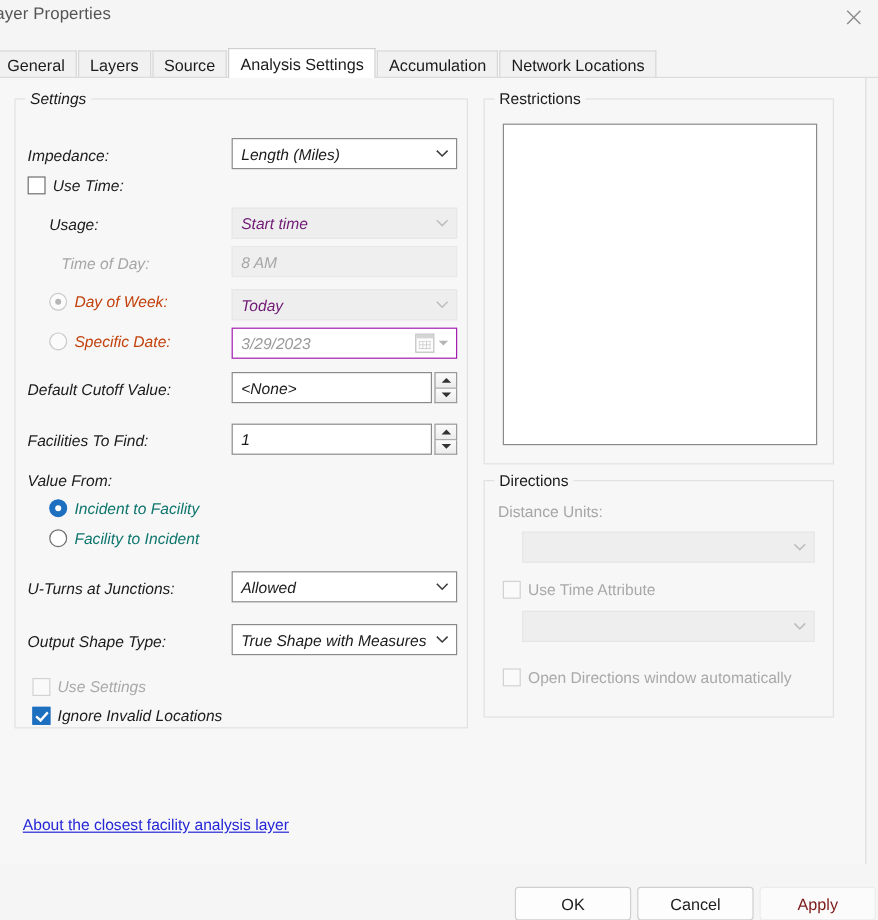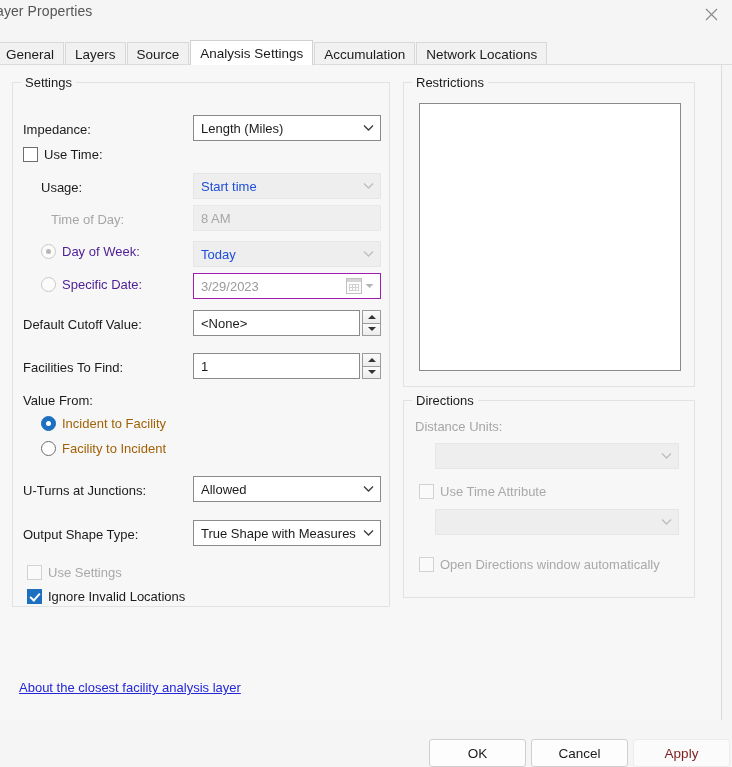--- a/index.html
+++ b/index.html
@@ -90,21 +90,21 @@
   .group-title {
     position: absolute;
     top: -8px; left: 8px;
     background: #f7f7f7;
     padding: 0 4px;
     font-size: 13px;
     color: #1b1b1b;
     white-space: nowrap;
   }
 
-  #grp-settings { left: 12px; top: 17px; width: 378px; height: 525px; }
+  #grp-settings { left: 12px; top: 17px; width: 378px; height: 525px; font-style: italic; }
   #grp-restrictions { left: 403px; top: 17px; width: 292px; height: 305px; }
   #grp-directions { left: 403px; top: 335px; width: 292px; height: 198px; }
 
   
   .lbl {
     position: absolute;
     font-size: 13px;
     color: #1b1b1b;
     white-space: nowrap;
     line-height: 16px;
@@ -130,21 +130,21 @@
   }
   .combo .chev {
     width: 24px; height: 100%;
     display: flex; align-items: center; justify-content: center;
     color: #444;
   }
   .combo.disabled {
     background: #eeeeee;
     border: 1px solid #e6e6e6;
   }
-  .combo.disabled .combo-text { color: #1d4ed8; }
+  .combo.disabled .combo-text { color: #701a75; }
   .combo.disabled .chev { color: #bdbdbd; }
 
   
   .textbox {
     position: absolute;
     height: 26px;
     background: #ffffff;
     border: 1px solid #8a8a8a;
     box-sizing: border-box;
     display: flex; align-items: center;
@@ -275,22 +275,22 @@
   }
   .rbox.selected::after {
     content: "";
     position: absolute; left: 4px; top: 4px;
     width: 5px; height: 5px; border-radius: 50%;
     background: #ffffff;
   }
   .rbox.disabled { border-color: #c9c9c9; background: #fbfbfb; }
   .rbox.disabled.selected { border-color: #c9c9c9; background: #fbfbfb; }
   .rbox.disabled.selected::after { background: #b6b6b6; }
-  .radiorow .rd-label { font-size: 13px; color: #a16207; }
-  .radiorow.disabled .rd-label { color: #4c1d95; }
+  .radiorow .rd-label { font-size: 13px; color: #0f766e; }
+  .radiorow.disabled .rd-label { color: #c2410c; }
 
   
   #restrict-list {
     position: absolute;
     left: 15px; top: 20px;
     width: 262px; height: 268px;
     background: #ffffff;
     border: 1px solid #8a8a8a;
     box-sizing: border-box;
   }

